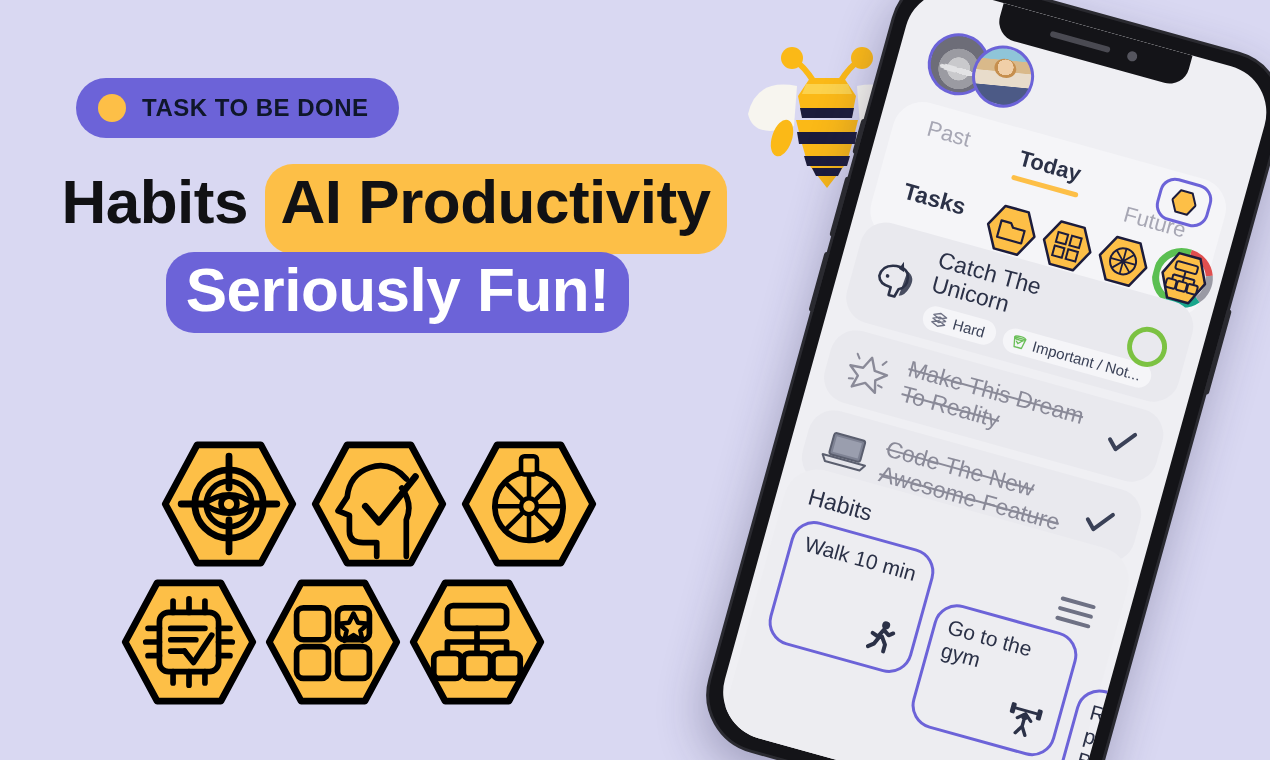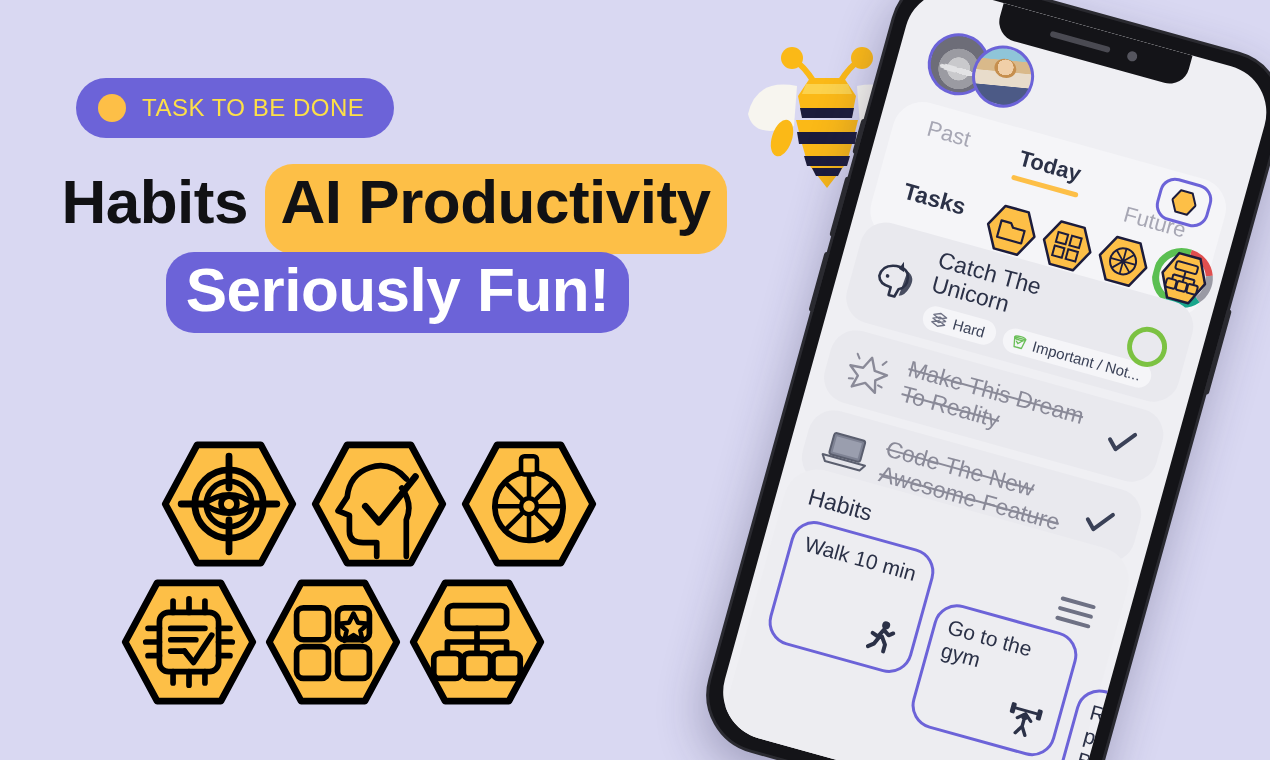--- a/index.html
+++ b/index.html
@@ -15,21 +15,21 @@
 
   .badge{
     position:absolute;left:76px;top:78px;
     height:60px;box-sizing:border-box;
     display:flex;align-items:center;gap:16px;
     padding:0 30px 0 22px;
     background:#6C63D8;border-radius:34px;
   }
   .badge-dot{width:28px;height:28px;border-radius:50%;background:#FDBF47;flex:none;}
   .badge-text{
-    color:#fde047;font-size:24px;font-weight:normal;letter-spacing:.5px;
+    color:#0f172a;font-size:24px;font-weight:bold;letter-spacing:.5px;
     white-space:nowrap;
   }
 
   .headline{position:absolute;left:0;top:158px;width:770px;text-align:center;}
   .hl-line{
     font-size:62px;font-weight:bold;color:#111114;
     line-height:88px;white-space:nowrap;letter-spacing:-.5px;padding-left:25px;
   }
   .hl-line.l1{padding-left:18px;}
   .hl-line.l2{padding-left:4px;}

